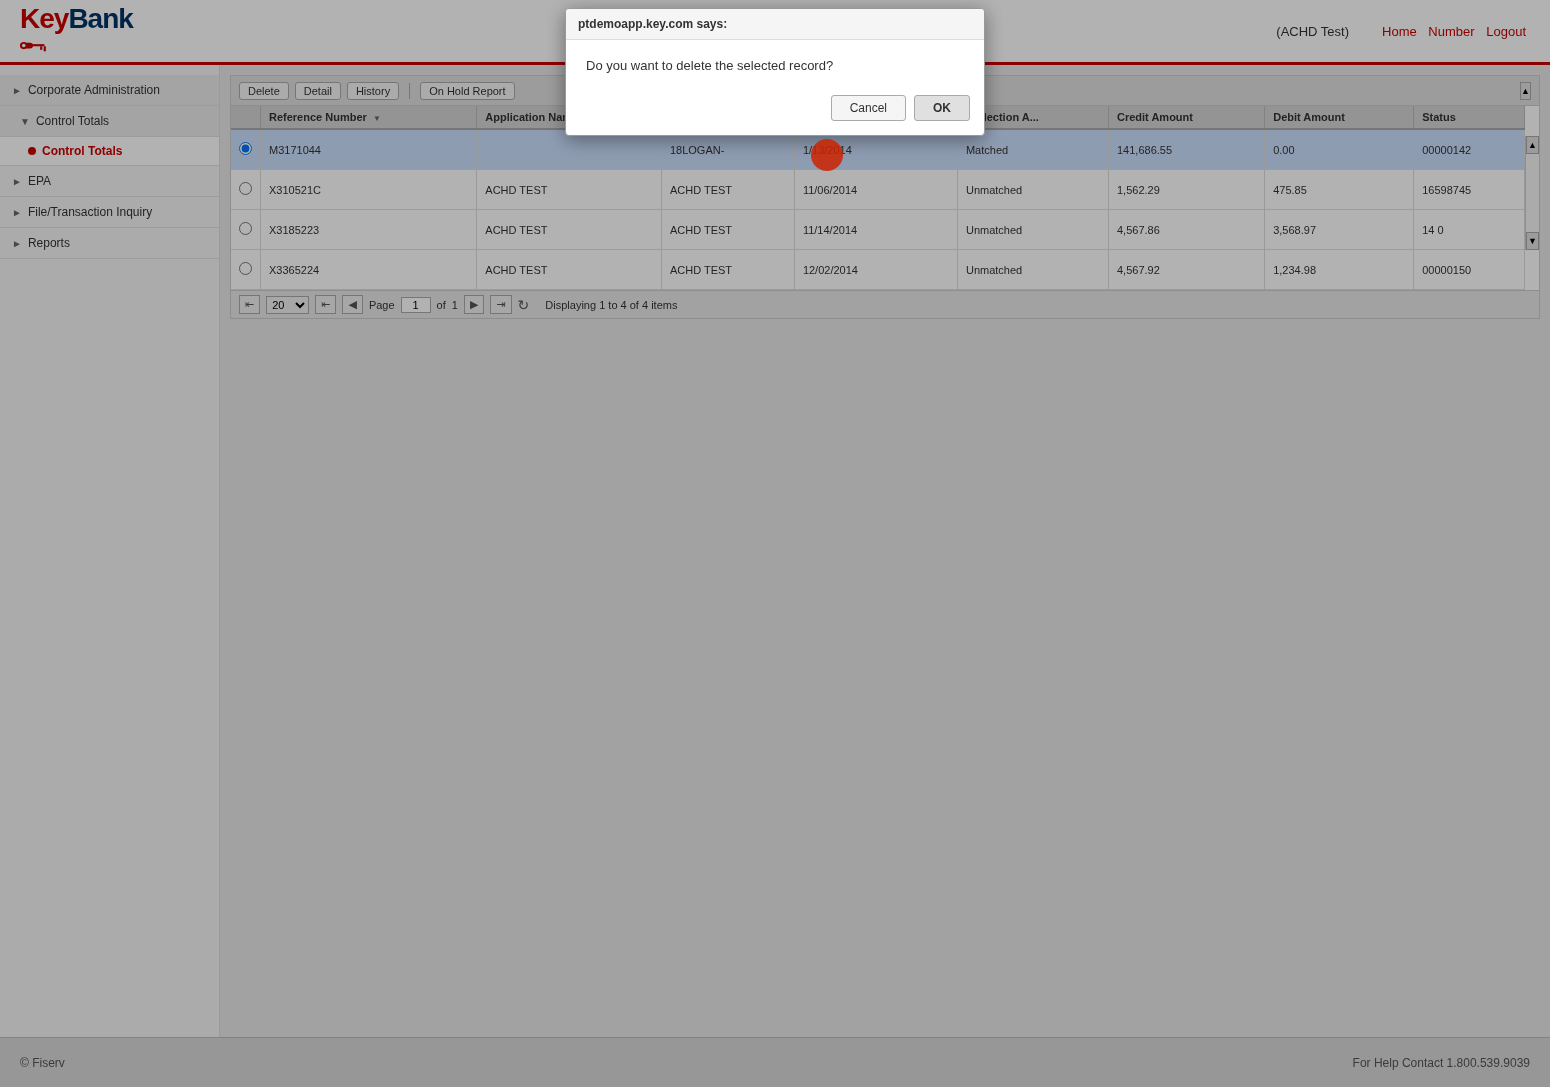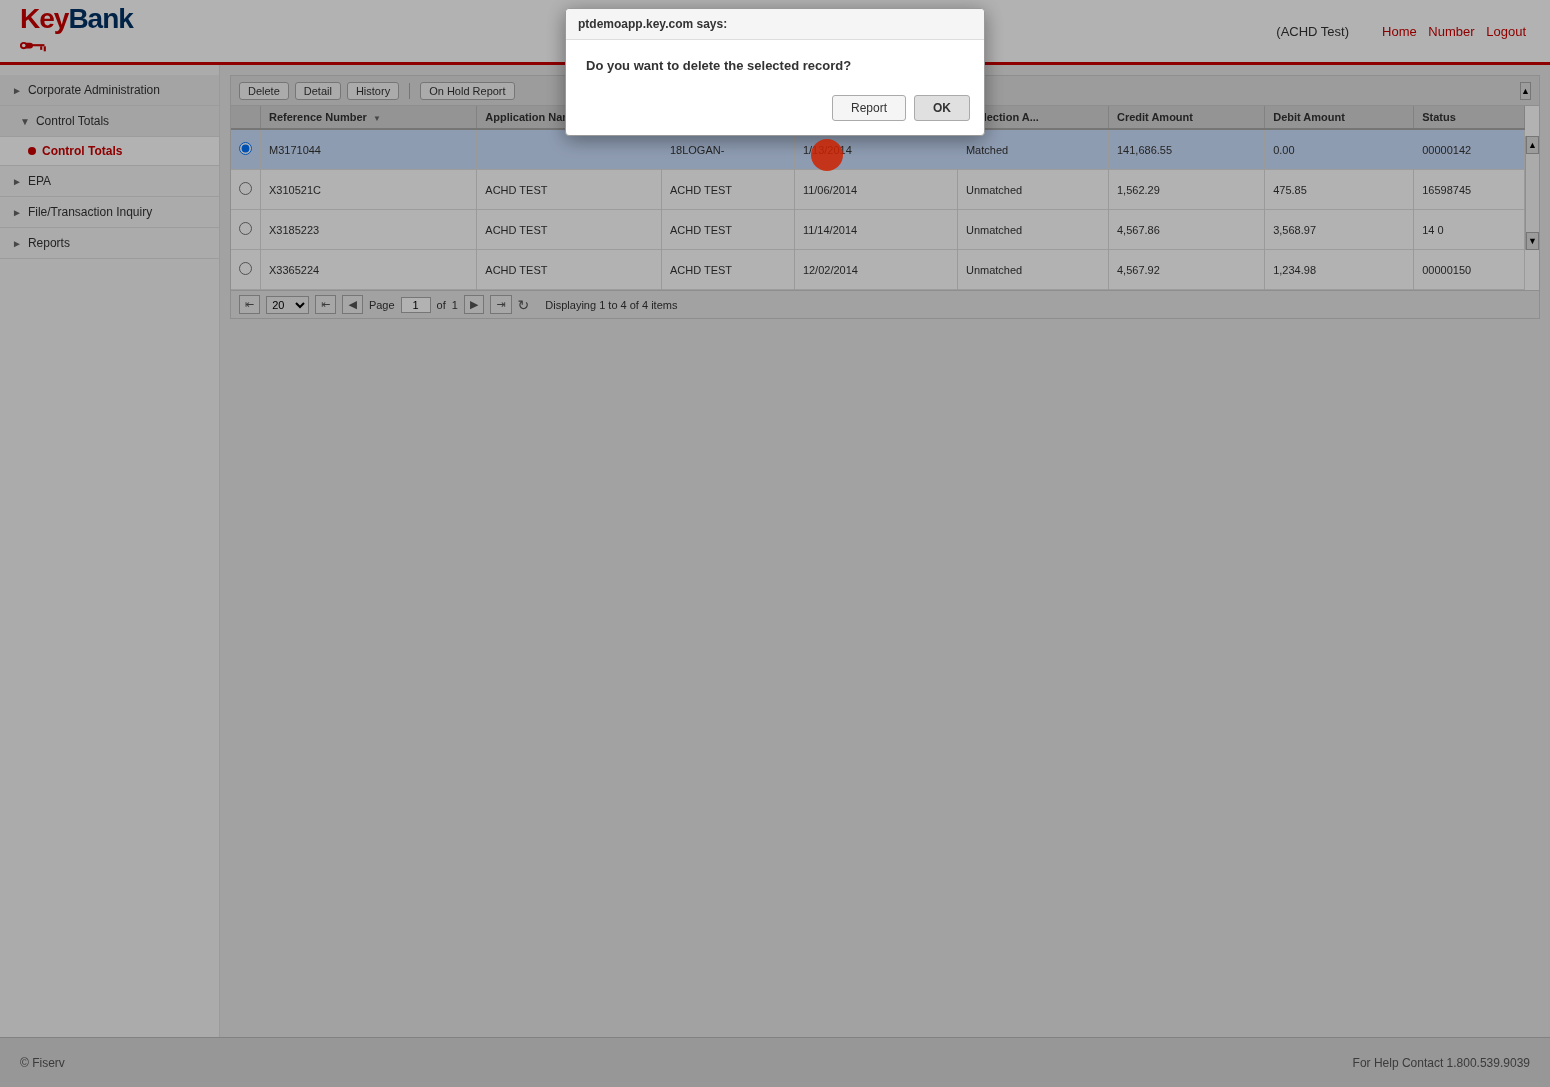--- a/index.html
+++ b/index.html
@@ -215,21 +215,20 @@
       padding: 8px 12px;
       font-size: 12px;
       color: #333;
       font-weight: bold;
       border-radius: 4px 4px 0 0;
     }
     .dialog-body {
       padding: 18px 20px 14px;
       font-size: 13px;
       color: #333;
-      font-weight: bold;
     }
     .dialog-buttons {
       padding: 8px 14px 14px;
       display: flex;
       justify-content: flex-end;
       gap: 8px;
     }
     .dialog-btn-cancel {
       background: #f5f5f5;
       border: 1px solid #aaa;
@@ -433,19 +432,19 @@
 <div class="footer">
   <span>© Fiserv</span>
   <span>For Help Contact 1.800.539.9039</span>
 </div>
 
 <div class="dialog-overlay">
   <div class="dialog-box">
     <div class="dialog-title-bar">ptdemoapp.key.com says:</div>
     <div class="dialog-body">Do you want to delete the selected record?</div>
     <div class="dialog-buttons">
-      <button class="dialog-btn-cancel">Report</button>
+      <button class="dialog-btn-cancel">Cancel</button>
       <button class="dialog-btn-ok">OK</button>
     </div>
   </div>
 </div>
 
 <div class="cursor-indicator" id="cursor-dot" style="left: 811px; top: 139px;"></div>
 
 </body></html>

